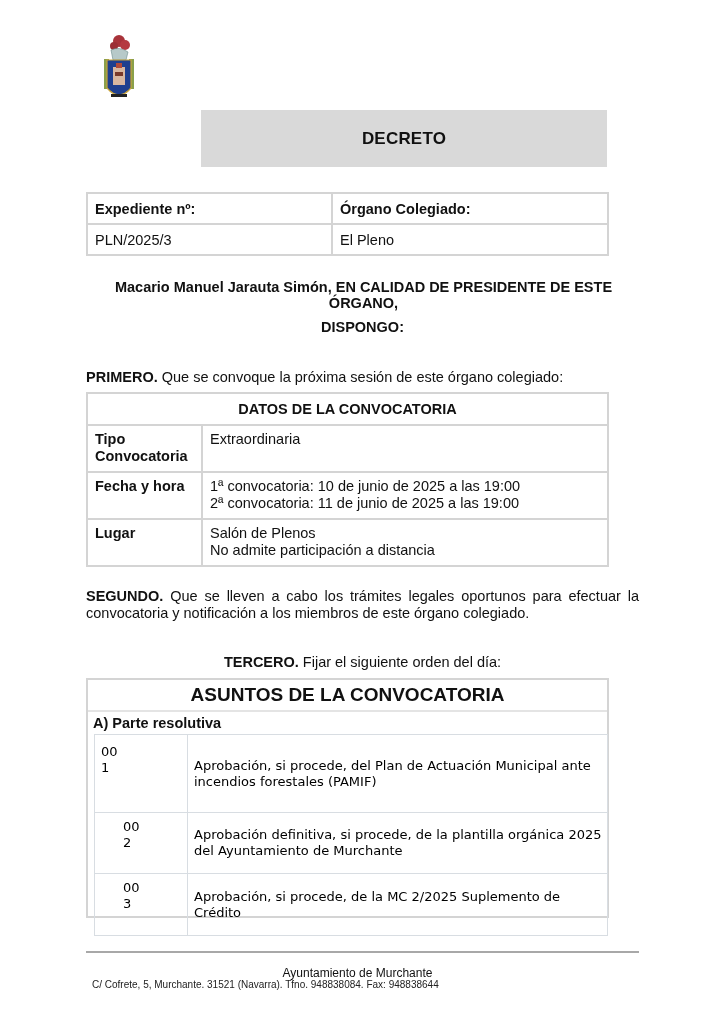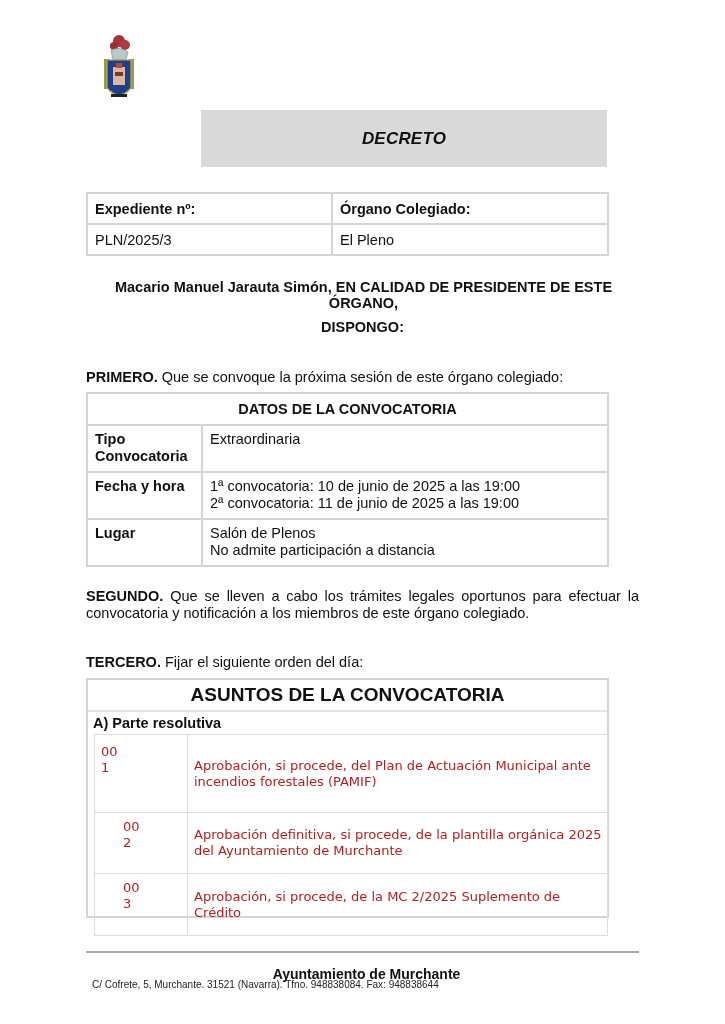--- a/index.html
+++ b/index.html
@@ -6,21 +6,21 @@
   body { width: 725px; height: 1024px; position: relative; overflow: hidden;
          font-family: "Liberation Sans", sans-serif; color: #111; font-size: 14.5px; }
   .abs { position: absolute; }
 
   
   .logo { left: 101px; top: 32px; width: 36px; height: 72px; }
 
   
   .title-box { left: 201px; top: 110px; width: 406px; height: 57px; background: #d9d9d9;
                display: flex; align-items: center; justify-content: center; }
-  .title-box span { font-weight: bold; font-size: 17px; letter-spacing: 0.2px; font-style: italic; }
+  .title-box span { font-weight: bold; font-size: 17px; letter-spacing: 0.2px; }
 
   table { border-collapse: collapse; }
   .exp-table { left: 86px; top: 192px; width: 523px; }
   .exp-table td { border: 2px solid #d4d4d4; padding: 0 7px; height: 29px; font-size: 14.5px; vertical-align: middle; }
   .exp-table td.h { font-weight: bold; }
   .exp-table td:first-child { width: 229px; }
 
   .presidente { left: 100px; top: 279px; width: 527px; text-align: center; font-weight: bold; font-size: 14.5px; line-height: 16px; }
   .dispongo { left: 86px; top: 319px; width: 553px; text-align: center; font-weight: bold; font-size: 14.5px; }
 
@@ -32,31 +32,31 @@
   .datos td { border: 2px solid #d4d4d4; padding: 5px 7px; vertical-align: top; font-size: 14.5px; line-height: 17px; }
   .datos td.head { text-align: center; font-weight: bold; height: 20px; vertical-align: middle; }
   .datos td.lbl { font-weight: bold; width: 99px; }
 
   .asuntos { left: 86px; top: 678px; width: 523px; height: 240px; border: 2px solid #d4d4d4; box-sizing: border-box; }
   .asuntos .head { height: 30px; border-bottom: 2px solid #e4e4e4; text-align: center; font-weight: bold;
                    line-height: 30px; font-size: 19px; }
   .asuntos .section { padding-left: 5px; font-weight: bold; height: 22px; line-height: 22px; font-size: 14.5px; }
   .items { position: absolute; left: 6px; top: 54px; width: 514px; border-collapse: collapse; }
   .items td { border: 1px solid #d8dde2; vertical-align: top; font-family: "DejaVu Sans", sans-serif;
-              font-size: 13px; color: #b91c1c; line-height: 16px; }
+              font-size: 13px; color: #000000; line-height: 16px; }
   .items td.num { width: 60px; padding: 9px 4px 0 6px; }
   .items td.txt { padding: 0 4px 0 6px; vertical-align: middle; }
   .items tr.r1 td { height: 68px; }
   .items tr.r2 td { height: 54px; }
   .items tr.r3 td { height: 55px; }
   .items tr.r2 td.num, .items tr.r3 td.num { padding-left: 28px; padding-top: 6px; }
   .items tr.r1 td.txt { padding-top: 0; }
 
   .footer-line { left: 86px; top: 951px; width: 553px; height: 0; border-top: 2px solid #a8a8a8; }
-  .footer-name { left: 90px; top: 966px; width: 553px; text-align: center; font-weight: bold; font-size: 14px; }
+  .footer-name { left: 81px; top: 966px; width: 553px; text-align: center; font-weight: normal; font-size: 12px; }
   .footer-addr { left: 92px; top: 979px; width: 553px; text-align: left; font-size: 10px; color: #222; }
 </style>
 </head>
 <body>
 
 <div class="abs logo">
   <svg width="36" height="72" viewBox="0 0 36 72">
     <circle cx="18" cy="9" r="6" fill="#a8333a"></circle>
     <circle cx="24" cy="13" r="5" fill="#b53a40"></circle>
     <circle cx="13" cy="14" r="4" fill="#9c2e35"></circle>
@@ -120,21 +120,21 @@
       <div>No admite participación a distancia</div>
     </td>
   </tr>
 </tbody>
   </table>
 
 <div class="abs para justify" style="top:588px;">
   <b>SEGUNDO.</b><span> Que se lleven a cabo los trámites legales oportunos para efectuar la convocatoria y notificación a los miembros de este órgano colegiado.</span>
 </div>
 
-<div class="abs para" style="top:654px;">
+<div class="abs para" style="top:654px;text-align:center;">
   <b>TERCERO.</b><span> Fijar el siguiente orden del día:</span>
 </div>
 
 <div class="abs asuntos">
   <div class="head">ASUNTOS DE LA CONVOCATORIA</div>
   <div class="section">A) Parte resolutiva</div>
   <table class="items">
     <tbody>
         <tr class="r1">
       <td class="num">

